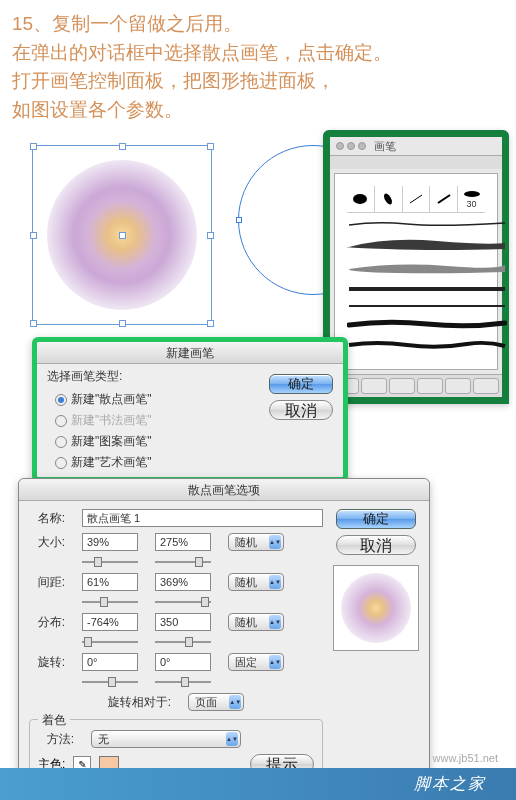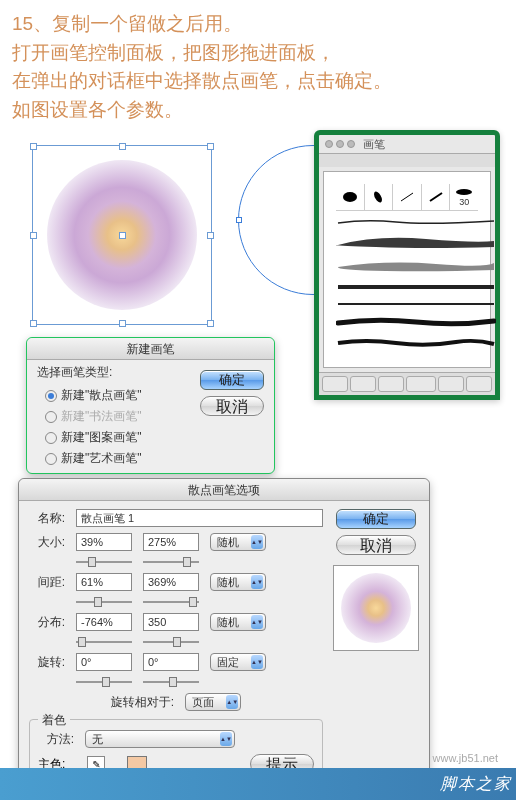--- a/index.html
+++ b/index.html
@@ -9,78 +9,78 @@
 .selbox{position:absolute;left:0;top:0;width:180px;height:180px;border:1px solid #6b9bd4}
 .handle{position:absolute;width:7px;height:7px;background:#fff;border:1px solid #6b9bd4}
 .h-tl{left:-3px;top:-3px}.h-tr{right:-3px;top:-3px}.h-bl{left:-3px;bottom:-3px}.h-br{right:-3px;bottom:-3px}
 .h-t{left:50%;top:-3px;margin-left:-3px}.h-b{left:50%;bottom:-3px;margin-left:-3px}
 .h-l{left:-3px;top:50%;margin-top:-3px}.h-r{right:-3px;top:50%;margin-top:-3px}
 .h-c{left:50%;top:50%;margin:-3px 0 0 -3px}
 .orb{position:absolute;left:50%;top:50%;width:150px;height:150px;margin:-75px 0 0 -75px;border-radius:50%;background:radial-gradient(circle,#f8d89a 0%,#e8c088 14%,#d4b3d9 32%,#cba8d6 45%,rgba(200,170,215,.3) 70%,rgba(255,255,255,0) 80%)}
 .circle-path{position:absolute;left:238px;top:145px;width:150px;height:150px;border:1px solid #3b7dd8;border-radius:50%}
 .anchor{position:absolute;width:6px;height:6px;border:1px solid #3b7dd8;background:#fff;left:-3px;top:50%;margin-top:-3px}
 
-.brush-panel{position:absolute;right:16px;top:130px;width:186px;background:#e8e8e8;border:5px solid #15803d;border-radius:6px 6px 0 0;box-shadow:0 2px 6px rgba(0,0,0,.2)}
+.brush-panel{position:absolute;right:7px;top:130px;width:186px;background:#e8e8e8;border:7px solid #15803d;border-radius:6px 6px 0 0;box-shadow:0 2px 6px rgba(0,0,0,.2)}
 .bp-title{display:flex;align-items:center;height:18px;padding:0 6px;font-size:11px;color:#555}
 .bp-dots{display:inline-flex;gap:3px;margin-right:8px}
 .dot{width:8px;height:8px;border-radius:50%;background:#bbb;border:1px solid #999}
 .bp-tabs{height:14px;border-top:1px solid #aaa;background:#ddd}
 .bp-body{background:#fff;border:1px solid #aaa;margin:4px;padding:12px}
 .brush-row{display:flex;border-bottom:1px solid #ccc}
 .brush-cell{flex:1;height:26px;border-right:1px solid #ccc;display:flex;align-items:center;justify-content:center;font-size:9px;color:#333}
 .brush-cell:last-child{border-right:none;flex-direction:column}
 .stroke{width:160px;margin:6px auto;display:block}
 .bp-footer{display:flex;gap:2px;padding:3px;border-top:1px solid #aaa;background:#ddd}
 .bp-btn{flex:0 0 26px;height:16px;background:#e8e8e8;border:1px solid #aaa;border-radius:3px}
 .bp-btn.wide{flex:1}
 
-.dialog1{position:absolute;left:26px;top:337px;width:249px;background:#eee;border:1px solid #22c55e;border-radius:6px;box-shadow:0 3px 8px rgba(0,0,0,.25)}
+.dialog1{position:absolute;left:32px;top:337px;width:316px;background:#eee;border:5px solid #22c55e;border-radius:6px;box-shadow:0 3px 8px rgba(0,0,0,.25)}
 .dlg-title{height:22px;background:linear-gradient(#f4f4f4,#d8d8d8);border-bottom:1px solid #aaa;border-radius:6px 6px 0 0;text-align:center;font-size:12px;line-height:22px;color:#333}
 .dlg-body{padding:4px 10px;display:flex;gap:10px}
 .dlg-left{flex:1}
 .dlg-label{font-size:12px;color:#333;margin-bottom:4px}
 .radio-row{display:flex;align-items:center;gap:4px;font-size:12px;color:#333;padding:2px 8px}
 .radio{width:12px;height:12px;border:1px solid #888;border-radius:50%;display:inline-flex;align-items:center;justify-content:center}
 .radio.on::after{content:"";width:6px;height:6px;background:#3b7dd8;border-radius:50%}
 .dlg-btns{display:flex;flex-direction:column;gap:6px;padding-top:6px}
 .aqua-btn{width:64px;height:20px;border:1px solid #566;border-radius:6px;background:linear-gradient(#c8e4ff,#7db4f0 48%,#5a9be8 52%,#a8d4ff);font-size:13px;color:#222;box-shadow:inset 0 1px 0 #fff;cursor:pointer}
 .gray-btn{width:64px;height:20px;border:1px solid #888;border-radius:10px;background:linear-gradient(#fff,#e0e0e0 48%,#d4d4d4 52%,#f4f4f4);font-size:16px;color:#222;cursor:pointer}
 
 .dialog2{position:absolute;left:18px;top:478px;width:412px;background:#eee;border:1px solid #888;border-radius:6px;box-shadow:0 3px 8px rgba(0,0,0,.25)}
 .d2-body{padding:8px 10px;display:flex;gap:10px}
 .d2-left{flex:1}
-.field-row{display:flex;align-items:center;gap:11px;margin-bottom:6px;font-size:12px;color:#333}
+.field-row{display:flex;align-items:center;gap:17px;margin-bottom:6px;font-size:12px;color:#333}
 .field-row .lbl{width:36px;text-align:right}
 .txt{height:18px;border:1px solid #888;background:#fff;padding:0 4px;font-size:11px;color:#333}
 .txt.name{flex:1}
 .txt.num{width:56px}
 .combo{height:18px;width:56px;border:1px solid #888;border-radius:4px;background:linear-gradient(#fff,#ddd);display:inline-flex;align-items:center;justify-content:space-between;padding:0 2px 0 6px;font-size:11px}
 .combo .arr{width:12px;height:14px;background:linear-gradient(#b8d8ff,#6aa8e8);border-radius:3px;display:flex;flex-direction:column;align-items:center;justify-content:center;font-size:6px;line-height:5px;color:#335}
 .slider{width:56px;height:10px;position:relative}
 .slider::before{content:"";position:absolute;left:0;right:0;top:4px;height:2px;background:#999}
 .slider .thumb{position:absolute;top:0;width:8px;height:10px;background:#ddd;border:1px solid #777}
 .d2-right{width:86px;display:flex;flex-direction:column;gap:6px;align-items:center}
 .preview{width:86px;height:86px;border:1px solid #999;background:#fff;display:flex;align-items:center;justify-content:center;margin-top:4px}
 .preview .mini{width:70px;height:70px;border-radius:50%;background:radial-gradient(circle,#f8d89a 0%,#e8c088 16%,#d4b3d9 34%,rgba(200,170,215,.25) 72%,rgba(255,255,255,0) 82%)}
 .group-frame{border:1px solid #bbb;border-radius:4px;padding:10px 8px 8px;margin-top:8px;position:relative}
 .group-frame .legend{position:absolute;left:8px;top:-8px;background:#eee;padding:0 4px;font-size:12px;color:#333}
-.color-row{display:flex;align-items:center;gap:22px;font-size:12px;margin-top:6px}
+.color-row{display:flex;align-items:center;gap:8px;font-size:12px;margin-top:6px}
 .swatch{width:20px;height:16px;border:1px solid #777}
 .picker{width:18px;height:16px;border:1px solid #888;background:#fff;display:flex;align-items:center;justify-content:center;font-size:10px}
 
-.footer{position:absolute;bottom:0;left:0;right:0;height:32px;background:linear-gradient(90deg,#4a9ed0,#3a7bb0);display:flex;align-items:center;justify-content:flex-end;padding:0 4px;color:#fff;font-size:16px;font-style:italic;letter-spacing:2px}
+.footer{position:absolute;bottom:0;left:0;right:0;height:32px;background:linear-gradient(90deg,#4a9ed0,#3a7bb0);display:flex;align-items:center;justify-content:flex-end;padding:0 30px;color:#fff;font-size:16px;font-style:italic;letter-spacing:2px}
 .watermark{position:absolute;right:18px;bottom:36px;font-size:11px;color:#aaa}
 </style>
 </head>
 <body>
 
 <div class="instructions">
   <div>15、复制一个留做之后用。</div>
+  <div>在弹出的对话框中选择散点画笔，点击确定。</div>
   <div>打开画笔控制面板，把图形拖进面板，</div>
-  <div>在弹出的对话框中选择散点画笔，点击确定。</div>
   <div>如图设置各个参数。</div>
 </div>
 
 <div class="artboard">
   <div class="orb"></div>
   <div class="selbox">
     <div class="handle h-tl"></div>
     <div class="handle h-t"></div>
     <div class="handle h-tr"></div>
     <div class="handle h-l"></div>

